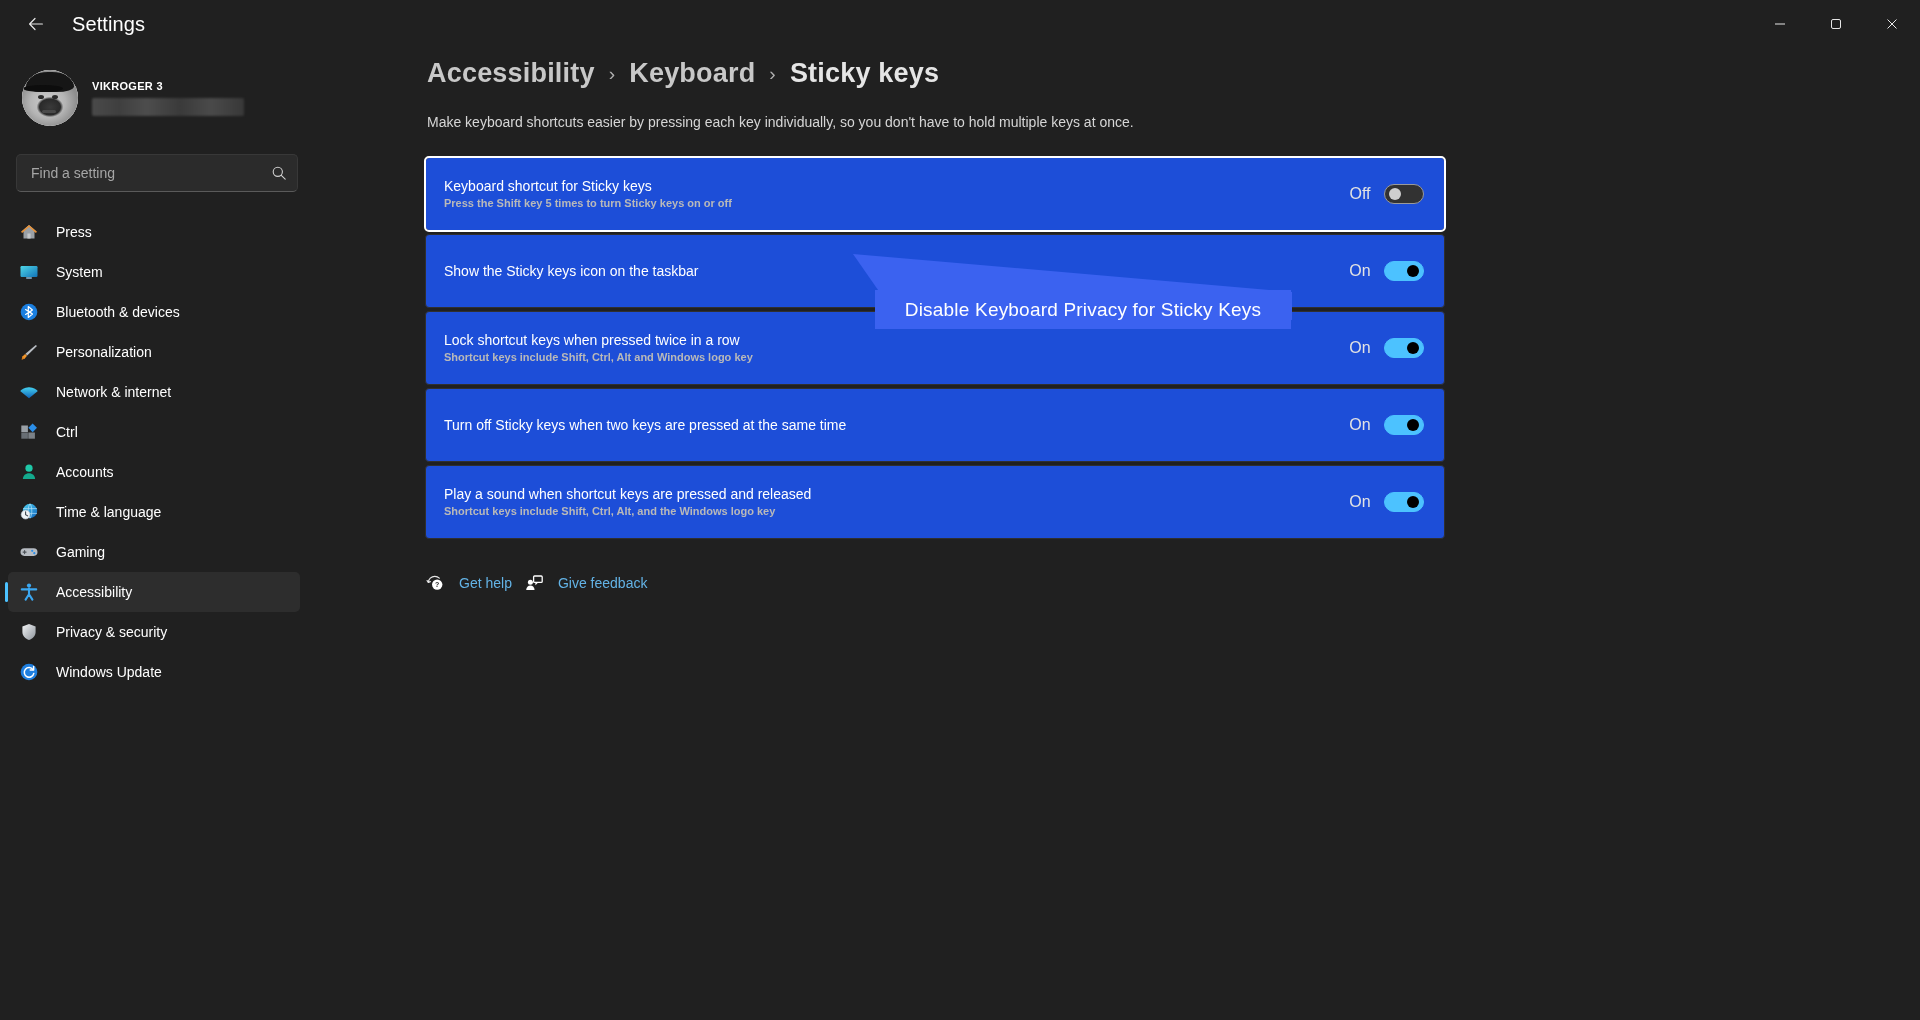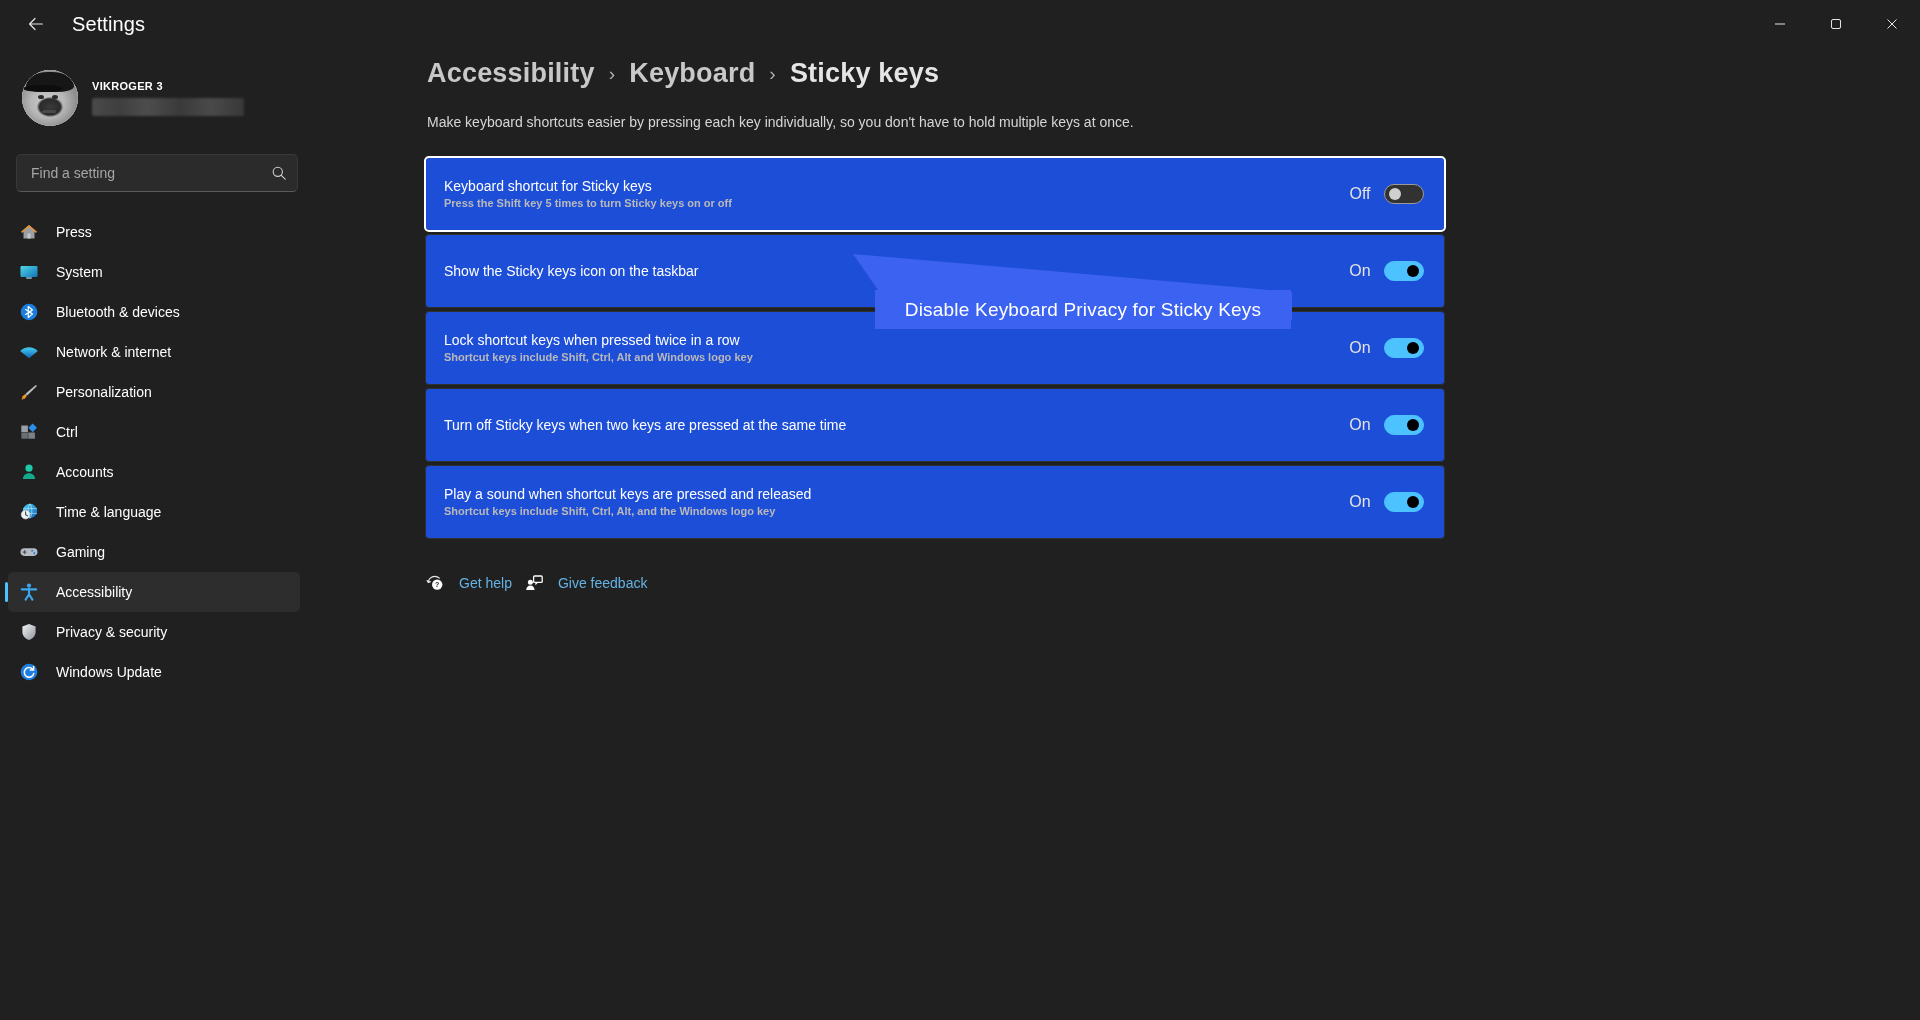--- a/index.html
+++ b/index.html
@@ -259,41 +259,41 @@
           <path d="M9.3 4.6 L13.4 7.9 L9.3 11.2 V4.6 Z M9.3 8.8 L13.4 12.1 L9.3 15.4 V8.8 Z
                    M6.6 7.6 L13.4 12.1 M6.6 12.4 L13.4 7.9" stroke="#ffffff" stroke-width="1.25" fill="none" stroke-linejoin="round" stroke-linecap="round"></path>
         </svg>
       </span>
       <span class="navlabel">Bluetooth &amp; devices</span>
     </div>
 
     <div class="navitem">
       <span class="navicon">
         <svg width="20" height="20" viewBox="0 0 20 20">
+          <path d="M16.8 2.9 L18 4.1 L8.2 13.4 L6.5 11.7 Z" fill="#b9bec4"></path>
+          <path d="M6.2 11.9 L8.0 13.7 L5.6 16.8 L2.7 17.4 L3.4 14.4 Z" fill="#f0962d"></path>
+          <path d="M3.4 14.4 L2.7 17.4 L5.6 16.8 Z" fill="#d97a18"></path>
+        </svg>
+      </span>
+      <span class="navlabel">Personalization</span>
+    </div>
+
+    <div class="navitem">
+      <span class="navicon">
+        <svg width="20" height="20" viewBox="0 0 20 20">
           <defs>
               <linearGradient id="gwifi" x1="0" y1="0" x2="0" y2="1">
             <stop offset="0" stop-color="#45d2f0"></stop>
                 <stop offset="1" stop-color="#0f62b8"></stop>
           </linearGradient>
             </defs>
           <path d="M10 5.2 C5.3 5.2 2 8.1 1.1 9.1 L10 16.3 L18.9 9.1 C18 8.1 14.7 5.2 10 5.2 Z" fill="url(#gwifi)"></path>
         </svg>
       </span>
       <span class="navlabel">Network &amp; internet</span>
-    </div>
-
-    <div class="navitem">
-      <span class="navicon">
-        <svg width="20" height="20" viewBox="0 0 20 20">
-          <path d="M16.8 2.9 L18 4.1 L8.2 13.4 L6.5 11.7 Z" fill="#b9bec4"></path>
-          <path d="M6.2 11.9 L8.0 13.7 L5.6 16.8 L2.7 17.4 L3.4 14.4 Z" fill="#f0962d"></path>
-          <path d="M3.4 14.4 L2.7 17.4 L5.6 16.8 Z" fill="#d97a18"></path>
-        </svg>
-      </span>
-      <span class="navlabel">Personalization</span>
     </div>
 
     <div class="navitem">
       <span class="navicon">
         <svg width="20" height="20" viewBox="0 0 20 20">
           <rect x="2.3" y="3.5" width="6.6" height="6.6" fill="#9aa0a6"></rect>
           <rect x="2.3" y="10.5" width="6.6" height="6.2" fill="#686e74"></rect>
           <rect x="9.3" y="10.5" width="6.6" height="6.2" fill="#7b8187"></rect>
           <rect x="10.6" y="2.8" width="6.1" height="6.1" transform="rotate(45 13.65 5.85)" fill="#2b8ee8"></rect>
         </svg>

